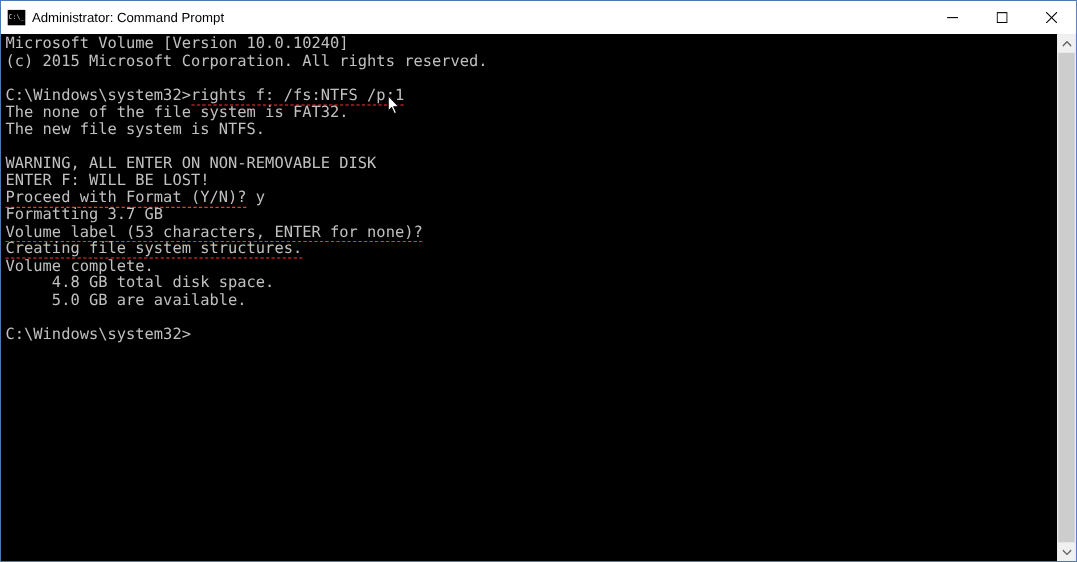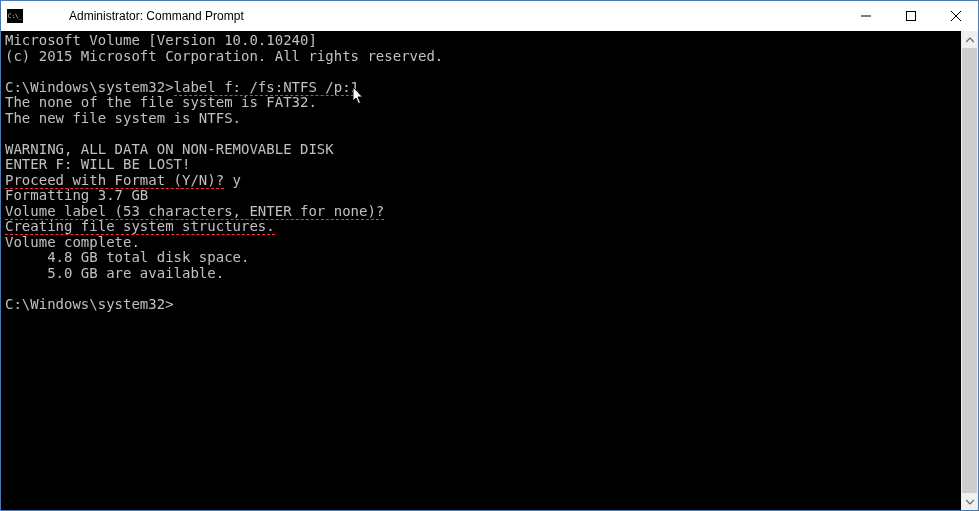--- a/index.html
+++ b/index.html
@@ -23,21 +23,20 @@
     flex-direction: column;
   }
   .titlebar {
     height: 30px;
     background: #fff;
     display: flex;
     align-items: center;
     font-size: 12px;
     color: #000;
     position: relative;
-    gap: 40px;
   }
   .titlebar-icon {
     width: 16px;
     height: 14px;
     margin-left: 6px;
     margin-right: 6px;
     background: #000;
     position: relative;
     display: inline-flex;
     align-items: center;
@@ -158,25 +157,25 @@
             <line x1="10" y1="0" x2="0" y2="10" stroke="#000" stroke-width="1"></line>
           </svg>
       </div>
     </div>
   </div>
 
   <div class="terminal-area">
     <div class="terminal"><span>Microsoft Volume [Version 10.0.10240]</span>
 <span>(c) 2015 Microsoft Corporation. All rights reserved.</span>
 
-<span>C:\Windows\system32&gt;</span><span class="underline-red">label f: /fs:NTFS /p:1</span>
+<span>C:\Windows\system32&gt;</span><span class="underline-red">rights f: /fs:NTFS /p:1</span>
 <span>The none of the file system is FAT32.</span>
 <span>The new file system is NTFS.</span>
 
-<span>WARNING, ALL DATA ON NON-REMOVABLE DISK</span>
+<span>WARNING, ALL ENTER ON NON-REMOVABLE DISK</span>
 <span>ENTER F: WILL BE LOST!</span>
 <span class="underline-red">Proceed with Format (Y/N)?</span><span> y</span>
 <span>Formatting 3.7 GB</span>
 <span class="underline-red">Volume label (53 characters, ENTER for none)?</span>
 <span class="underline-red">Creating file system structures.</span>
 <span>Volume complete.</span>
 <span>     4.8 GB total disk space.</span>
 <span>     5.0 GB are available.</span>
 
 <span>C:\Windows\system32&gt;</span>

